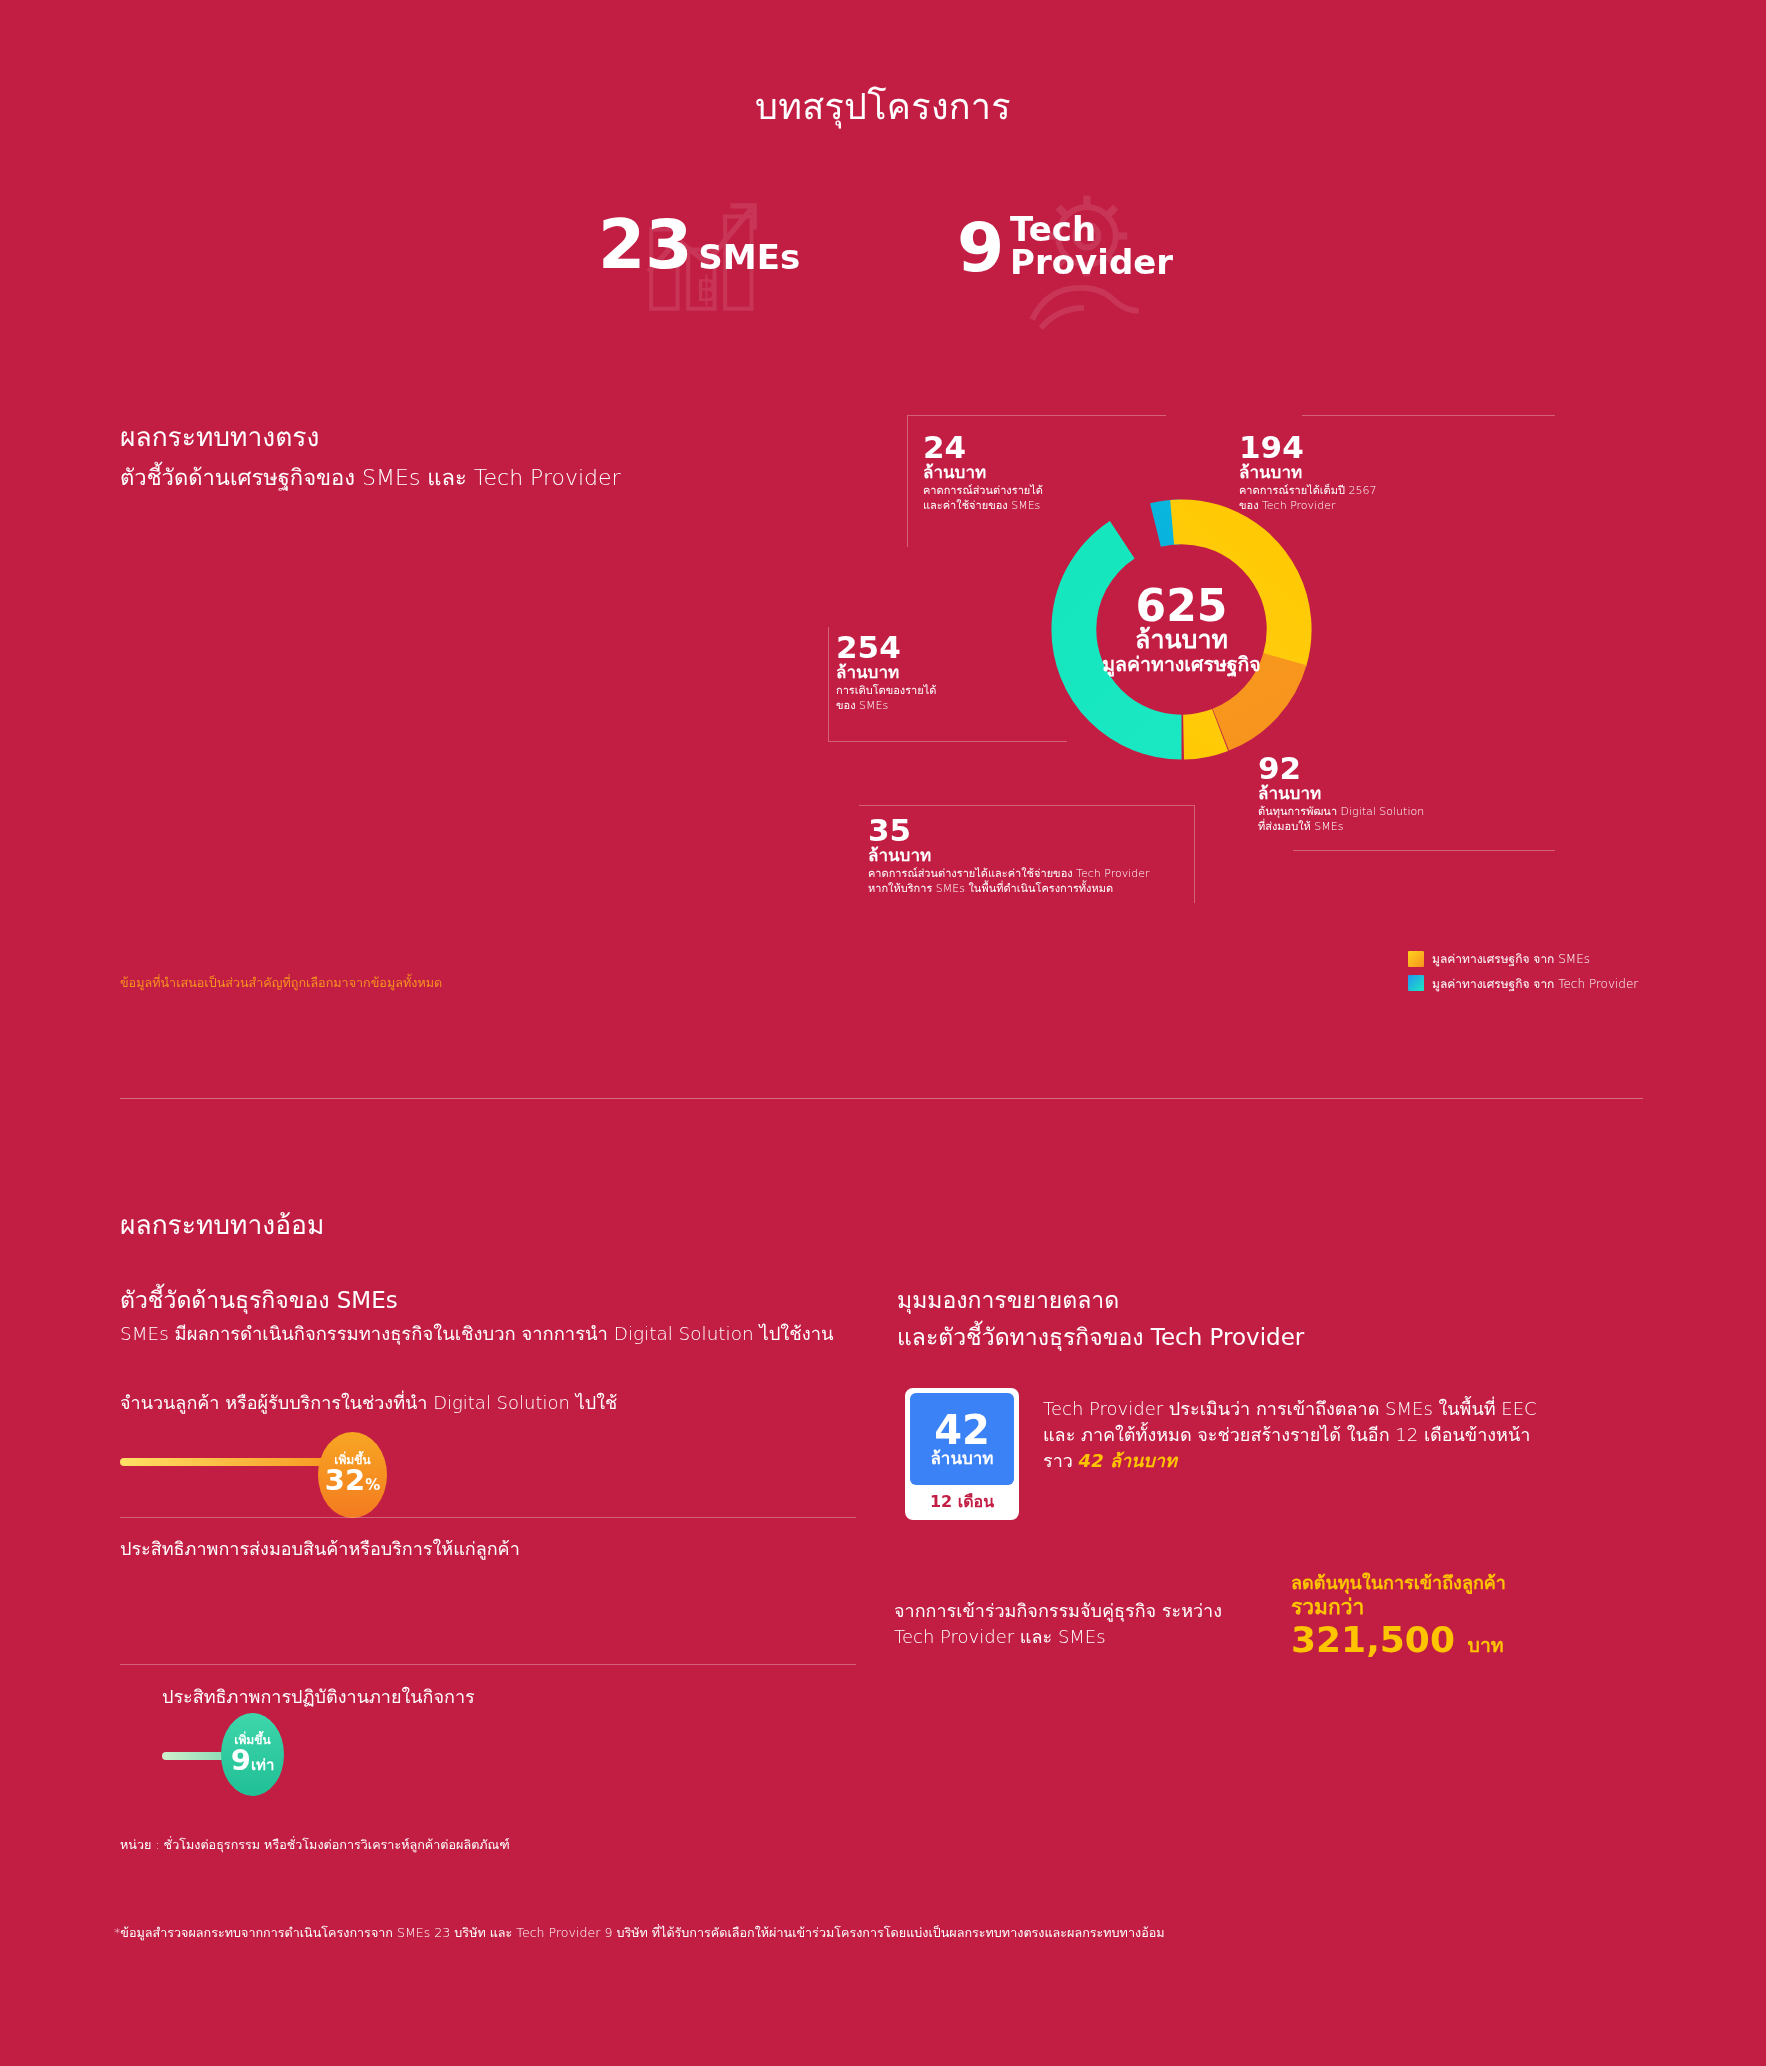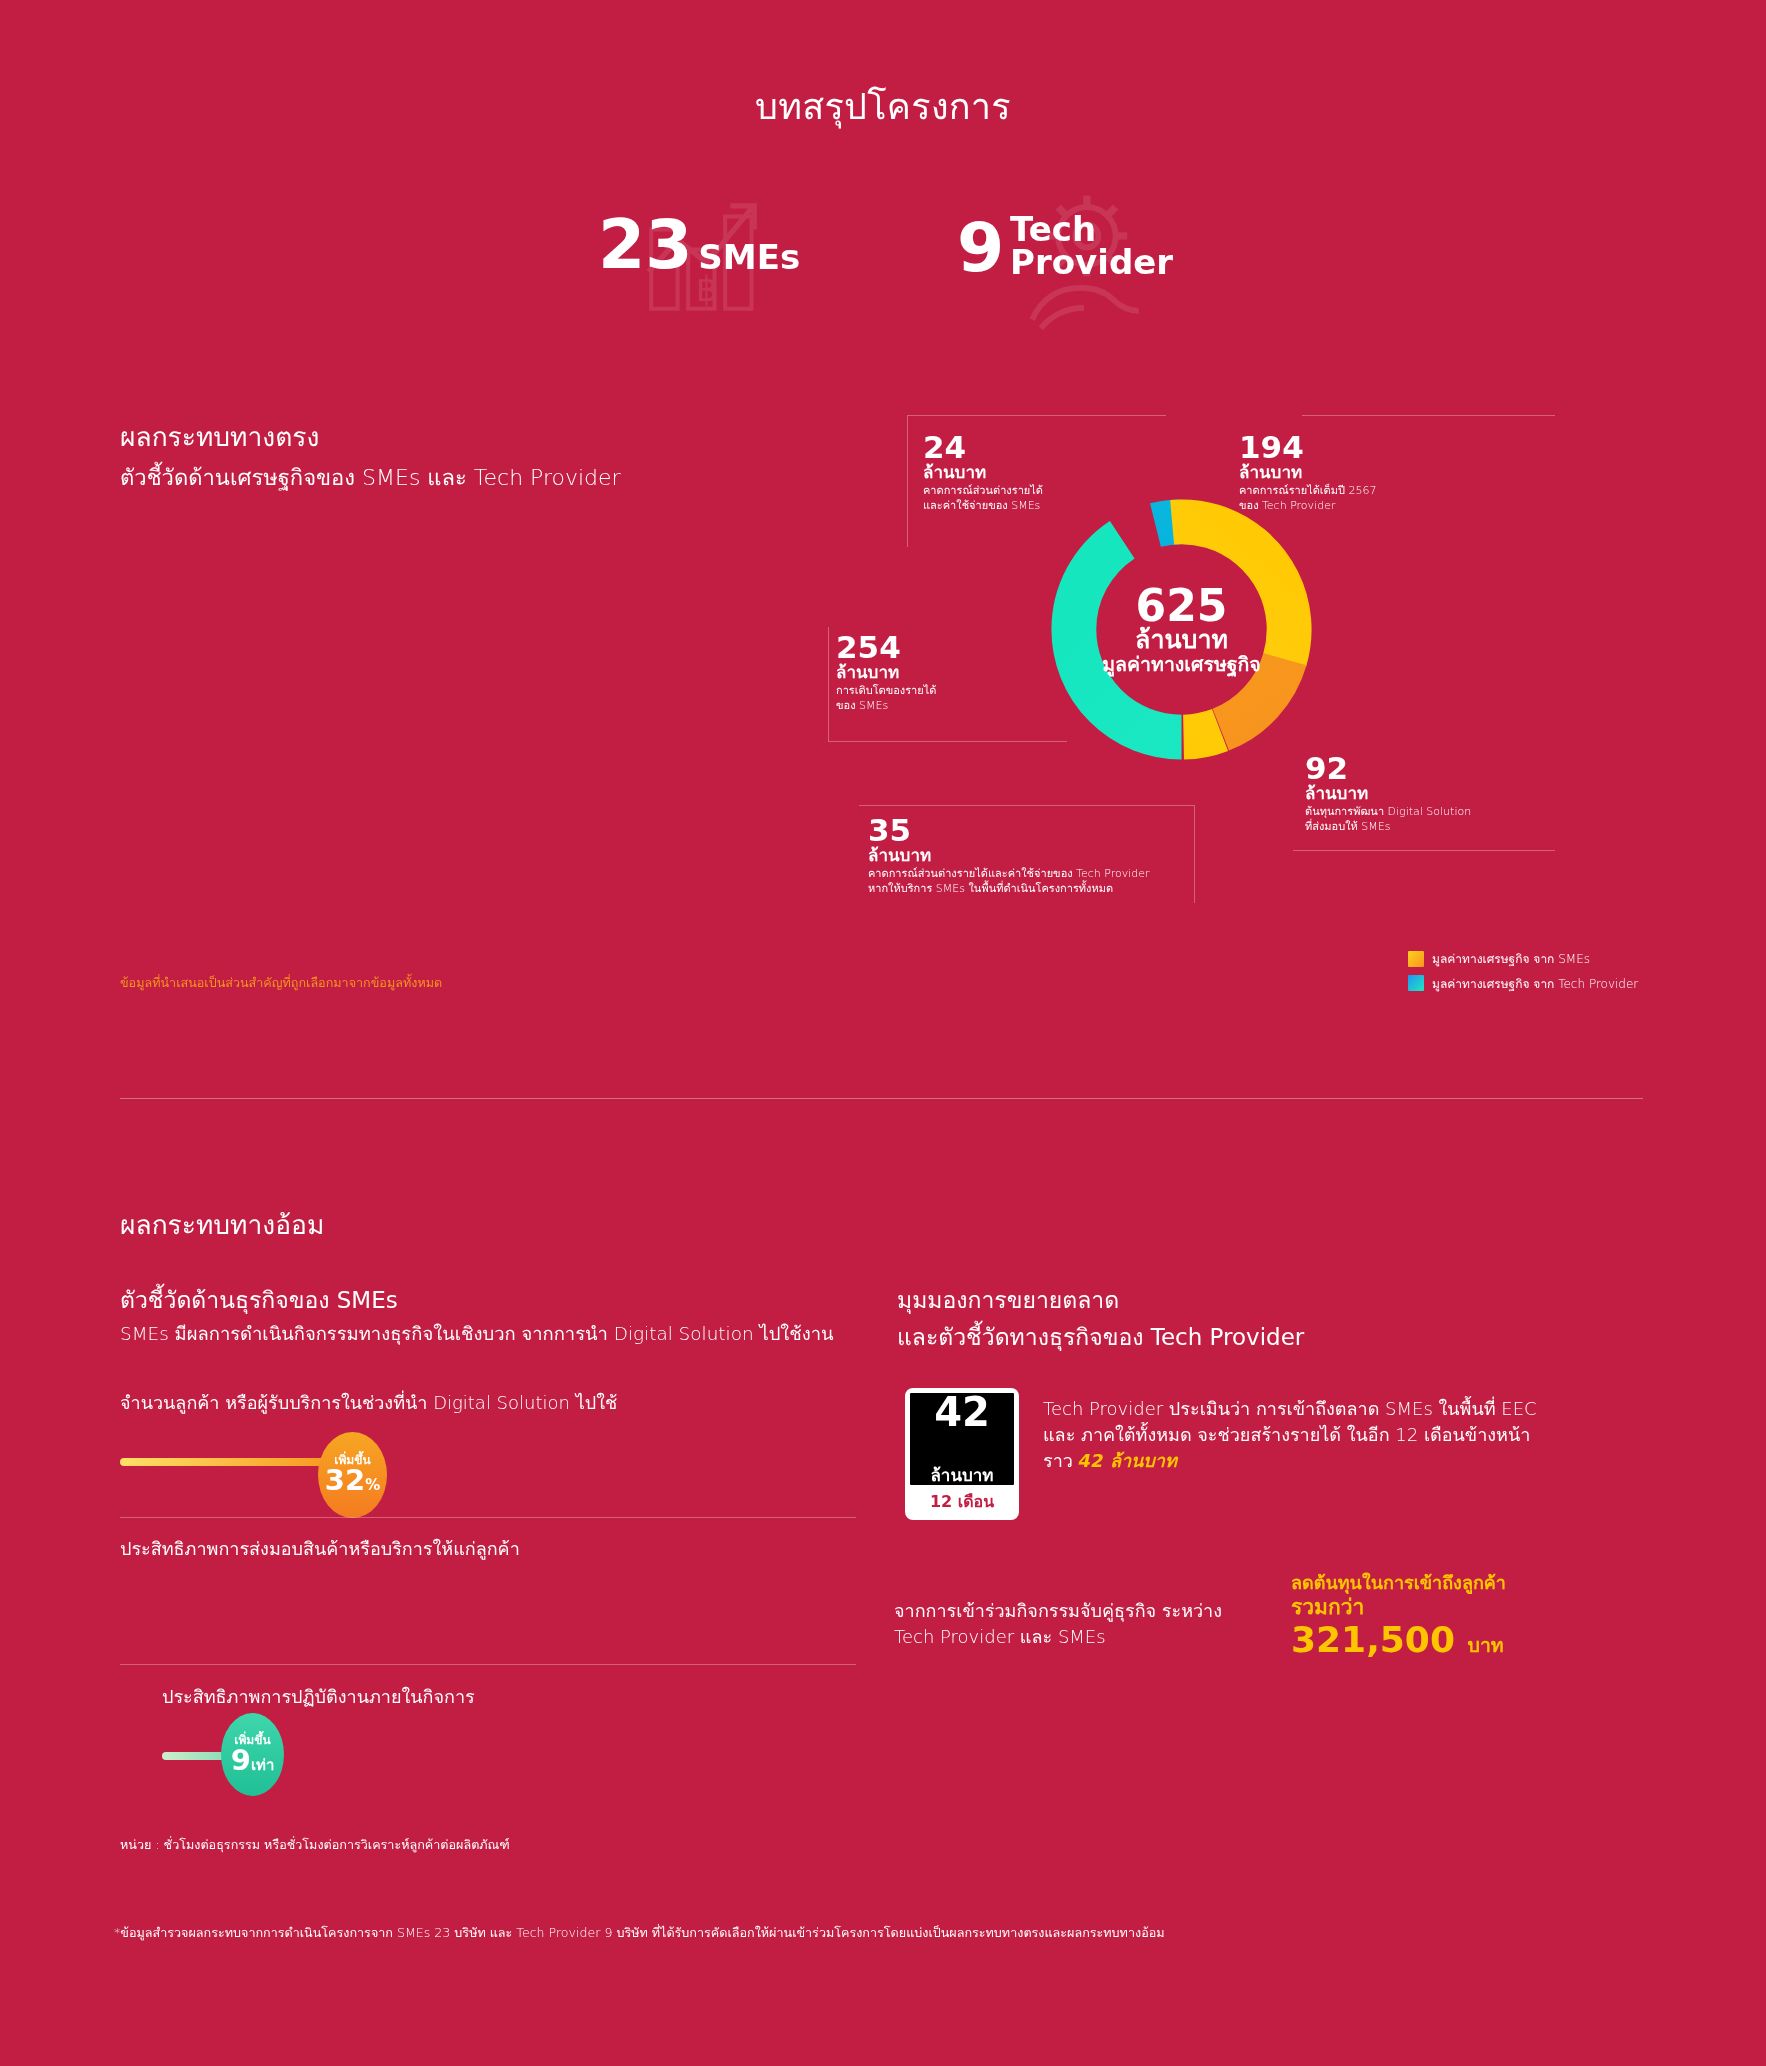--- a/index.html
+++ b/index.html
@@ -55,21 +55,21 @@
 
   
   .callout { position:absolute; }
   .callout .cnum  { font-size:31px; font-weight:700; line-height:1.0; }
   .callout .cunit { font-size:17px; font-weight:700; line-height:1.05; margin-top:1.1px; }
   .callout .cdesc { font-size:11px; font-weight:300; line-height:1.3; margin-top:2.3px; }
 
   #co-24  { left:923px; top:432px; width:190px; }
   #co-194 { left:1239px; top:432px; width:218px; }
   #co-254 { left:836px; top:632px; width:172px; }
-  #co-92  { left:1305px; top:753px; width:247px; }
+  #co-92  { left:1258px; top:753px; width:247px; }
   #co-35  { left:868px; top:815px; width:345px; }
 
   .cbox { position:absolute; border:0.6px solid rgba(255,255,255,.30); }
   #bx-24  { left:907px; top:415px; width:259px; height:132px; border-right:none; border-bottom:none;}
   #bx-194 { left:1302px; top:415px; width:253px; height:132px; border-left:none; border-bottom:none; border-right:none;}
   #bx-254 { left:828px; top:627px; width:239px; height:115px; border-right:none; border-top:none;}
   #bx-92  { left:1293px; top:742px; width:262px; height:109px; border-left:none; border-right:none; border-top:none;}
   #bx-35  { left:859px; top:805px; width:336px; height:98px; border-left:none; border-bottom:none;}
 
   
@@ -115,22 +115,22 @@
   #bub3 { left:59px; top:-12.6px; width:63px; height:83px; background:linear-gradient(180deg,#3fd6ab 0%,#20bf96 100%); }
 
   
   #box42 {
     position:absolute; left:905px; top:1388px; width:114px; height:132px;
     background:#ffffff; border-radius:8px;
     display:flex; flex-direction:column; align-items:center;
     padding:5.2px 5.2px 0 5.2px;
   }
   #box42 .inner {
-    background:#000000; width:100%; border-radius:1px; flex:1;
-    display:flex; flex-direction:column; align-items:center; justify-content:space-between;
+    background:#3b82f6; width:100%; border-radius:6px; flex:1;
+    display:flex; flex-direction:column; align-items:center; justify-content:center;
   }
   #box42 .n42 { font-size:40px; font-weight:700; line-height:.95; }
   #box42 .u42 { font-size:17px; font-weight:700; line-height:1.1; }
   #box42 .m42 { color:#c21e44; font-size:16px; font-weight:700; padding:4.6px 0 5.7px; }
 
   #txt42 { position:absolute; left:1043px; top:1396px; width:506px; font-size:18px; font-weight:300; line-height:1.45; }
   #txt42 .hl { color:#ffc400; font-weight:700; font-style:italic; }
 
   #pair-txt { position:absolute; left:894px; top:1598px; width:356px; font-size:18px; font-weight:300; line-height:1.45; }
   #save-blk { position:absolute; left:1291px; top:1572px; width:287px; color:#ffc400; text-align:left; }

